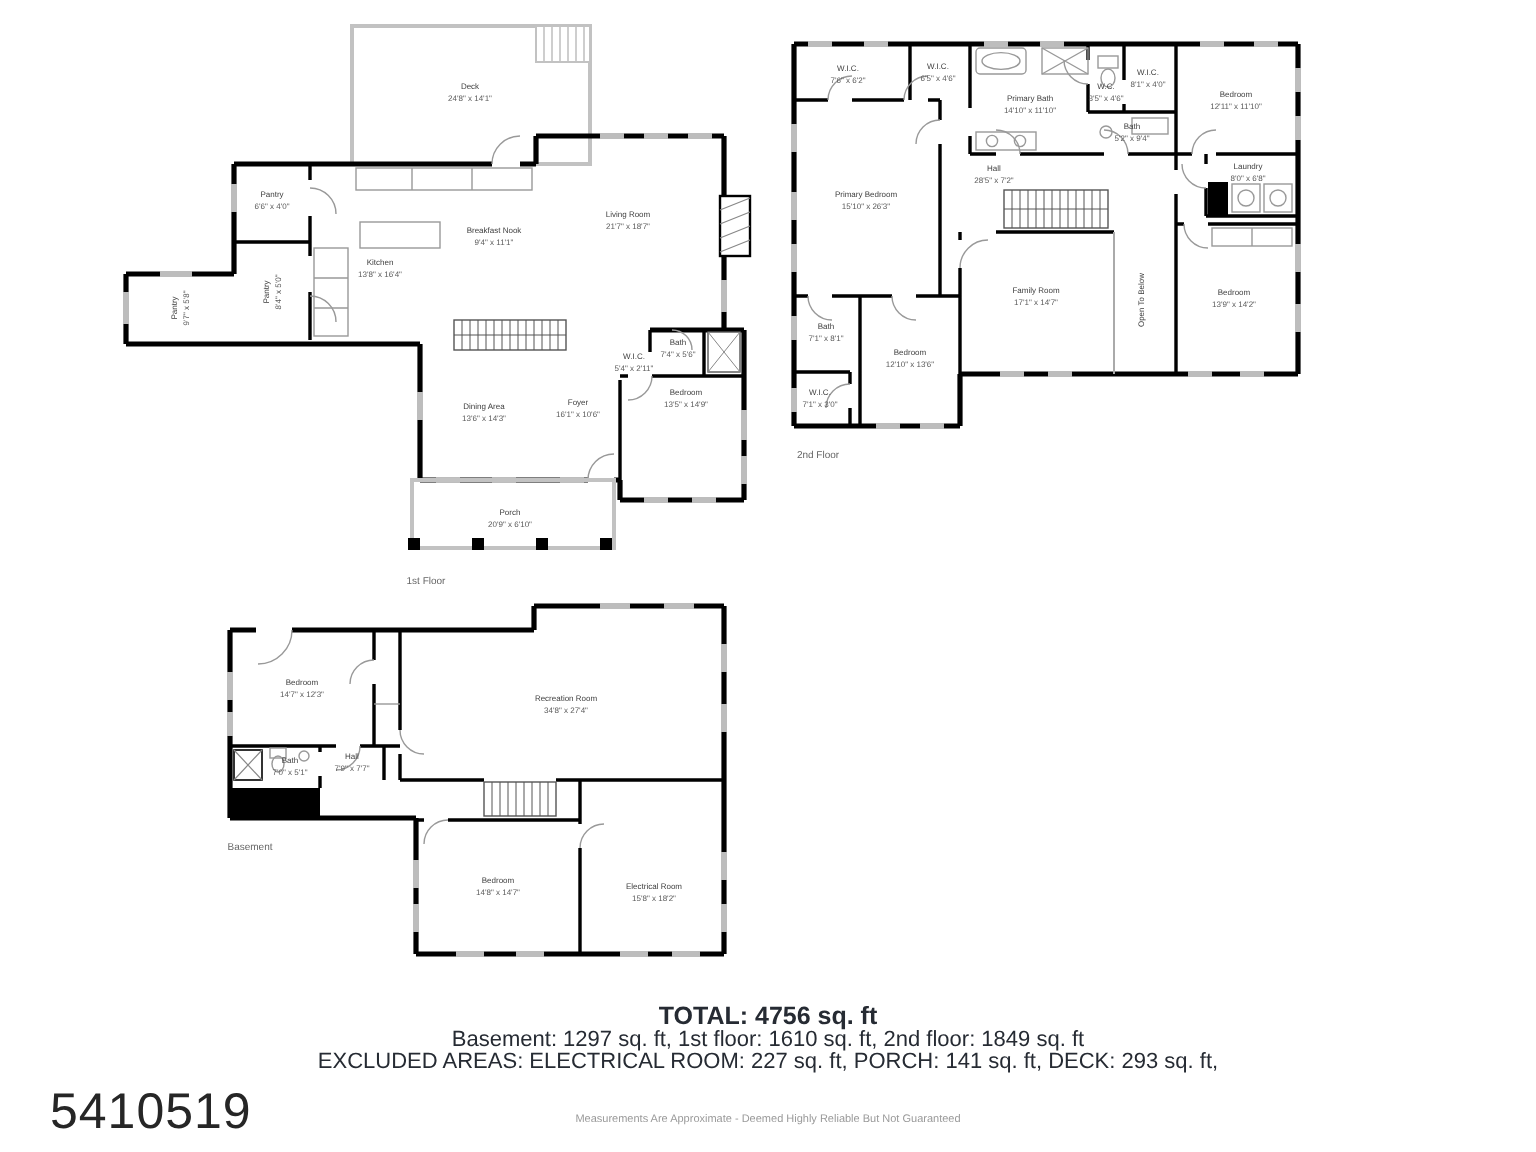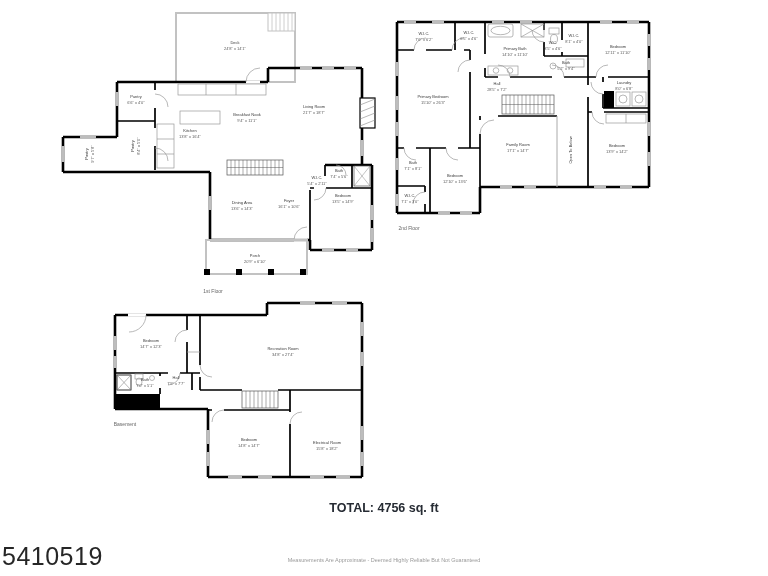--- a/index.html
+++ b/index.html
@@ -7,21 +7,21 @@
           font-family:"Liberation Sans",sans-serif;}
   svg.plans{position:absolute;left:0;top:0;}
   .rl{position:absolute;transform:translate(-50%,-50%);font-size:4px;line-height:1.4;
       color:#3d3d3d;text-align:center;white-space:nowrap;}
   .rl .d{color:#5a5a5a;}
   .rl.rot{transform:translate(-50%,-50%) rotate(-90deg);}
   .cap{position:absolute;transform:translate(-50%,-50%);font-size:5px;color:#666;white-space:nowrap;}
   .summary{position:absolute;left:0;top:501px;width:768px;text-align:center;color:#262b33;}
   .summary .t{font-size:12.5px;font-weight:700;line-height:14px;}
   .summary .l{font-size:11px;line-height:11.4px;}
-  .wm{position:absolute;left:2px;top:542px;font-size:25px;color:#262626;letter-spacing:.5px;}
+  .wm{position:absolute;left:25px;top:542px;font-size:25px;color:#262626;letter-spacing:.5px;}
   .disc{position:absolute;left:0;top:557px;width:768px;text-align:center;font-size:5.5px;color:#9a9a9a;}
 </style>
 </head>
 <body>
 
 <div class="canvas">
 
 <svg class="plans" width="768" height="576" viewBox="0 0 768 576">
 
   <g>
@@ -155,18 +155,20 @@
 <div class="rl" style="left:151px;top:344px"><span>Bedroom</span><br><span class="d">14'7" x 12'3"</span></div>
 <div class="rl" style="left:283px;top:352px"><span>Recreation Room</span><br><span class="d">34'8" x 27'4"</span></div>
 <div class="rl" style="left:145px;top:383px"><span>Bath</span><br><span class="d">7'0" x 5'1"</span></div>
 <div class="rl" style="left:176px;top:381px"><span>Hall</span><br><span class="d">7'9" x 7'7"</span></div>
 <div class="rl" style="left:249px;top:443px"><span>Bedroom</span><br><span class="d">14'8" x 14'7"</span></div>
 <div class="rl" style="left:327px;top:446px"><span>Electrical Room</span><br><span class="d">15'8" x 18'2"</span></div>
 <div class="cap" style="left:125px;top:424px">Basement</div>
 
 <div class="summary">
   <div class="t">TOTAL: 4756 sq. ft</div>
+  <div class="l">Basement: 1297 sq. ft, 1st floor: 1610 sq. ft, 2nd floor: 1849 sq. ft</div>
+  <div class="l">EXCLUDED AREAS: ELECTRICAL ROOM: 227 sq. ft, PORCH: 141 sq. ft, DECK: 293 sq. ft,</div>
 </div>
 
 <div class="wm">5410519</div>
 <div class="disc">Measurements Are Approximate - Deemed Highly Reliable But Not Guaranteed</div>
 
 </div>
 
 </body></html>

